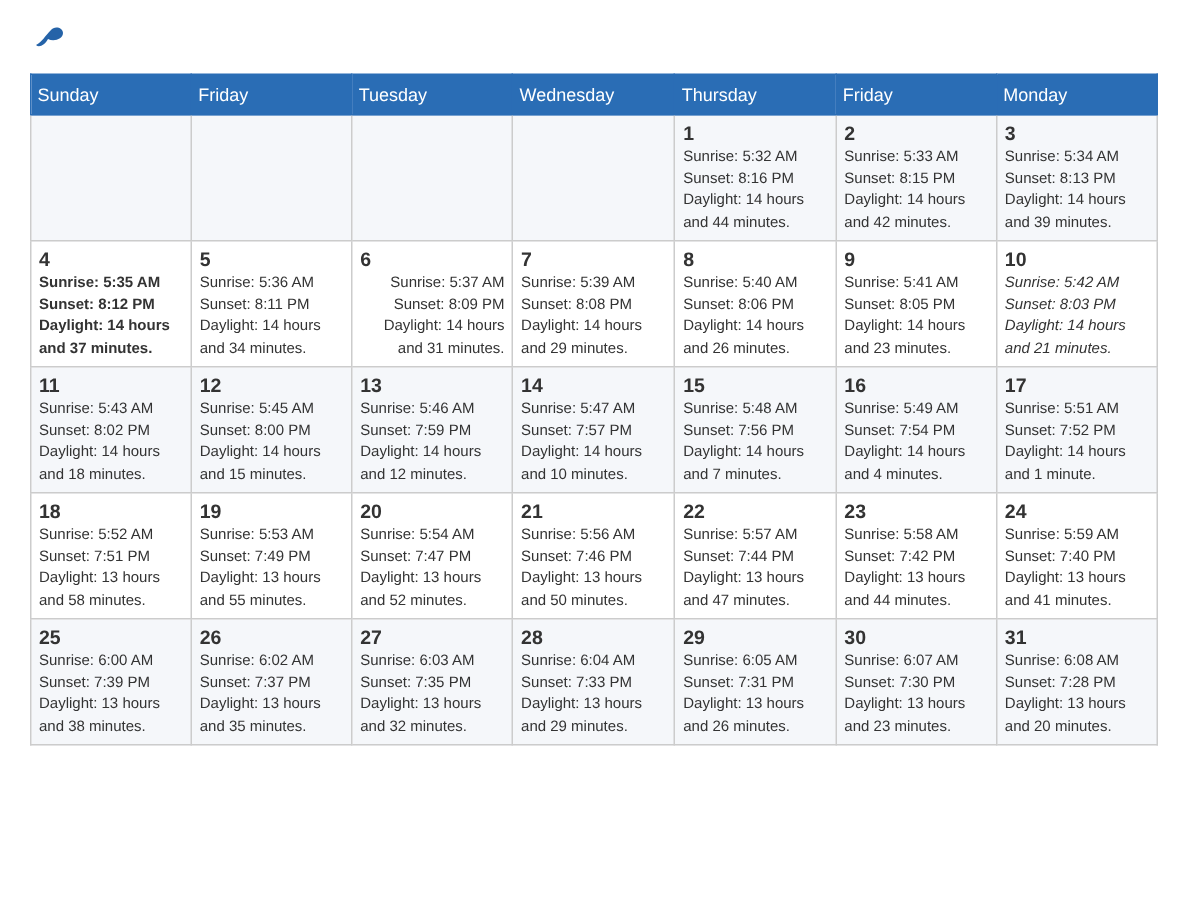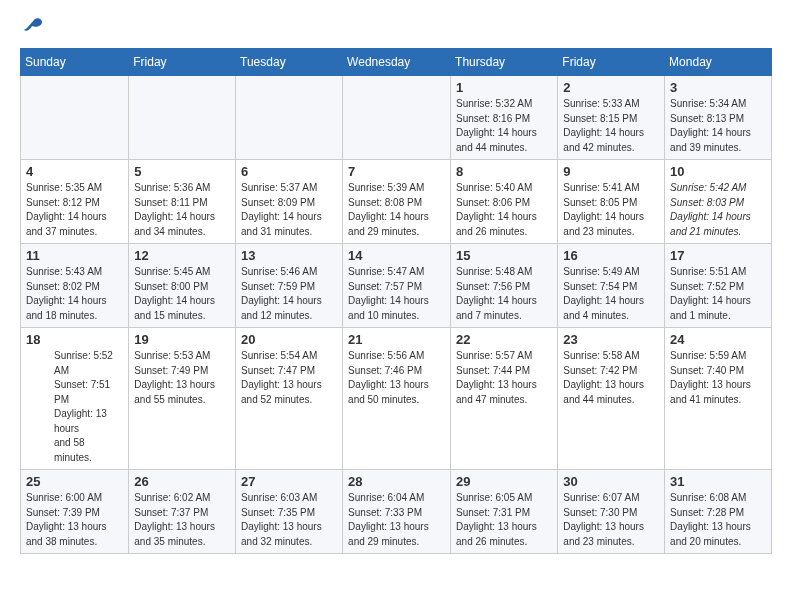--- a/index.html
+++ b/index.html
@@ -153,35 +153,35 @@
           <span class="day-number">3</span>
           <div class="day-info" style="white-space: pre-line;">Sunrise: 5:34 AM
 Sunset: 8:13 PM
 Daylight: 14 hours
 and 39 minutes.</div>
         </td>
       </tr>
       <tr>
         <td>
           <span class="day-number">4</span>
-          <div class="day-info" style="white-space: pre-line;">Sunrise: 5:35 AM
+          <div class="day-info" style="white-space: pre-line; font-weight: bold;">Sunrise: 5:35 AM
 Sunset: 8:12 PM
 Daylight: 14 hours
 and 37 minutes.</div>
         </td>
         <td>
           <span class="day-number">5</span>
           <div class="day-info" style="white-space: pre-line;">Sunrise: 5:36 AM
 Sunset: 8:11 PM
 Daylight: 14 hours
 and 34 minutes.</div>
         </td>
         <td>
           <span class="day-number">6</span>
-          <div class="day-info" style="white-space: pre-line;">Sunrise: 5:37 AM
+          <div class="day-info" style="white-space: pre-line; text-align: right;">Sunrise: 5:37 AM
 Sunset: 8:09 PM
 Daylight: 14 hours
 and 31 minutes.</div>
         </td>
         <td>
           <span class="day-number">7</span>
           <div class="day-info" style="white-space: pre-line;">Sunrise: 5:39 AM
 Sunset: 8:08 PM
 Daylight: 14 hours
 and 29 minutes.</div>
@@ -255,21 +255,21 @@
           <span class="day-number">17</span>
           <div class="day-info" style="white-space: pre-line;">Sunrise: 5:51 AM
 Sunset: 7:52 PM
 Daylight: 14 hours
 and 1 minute.</div>
         </td>
       </tr>
       <tr>
         <td>
           <span class="day-number">18</span>
-          <div class="day-info" style="white-space: pre-line; margin-left: 28px;">Sunrise: 5:52 AM
+          <div class="day-info" style="white-space: pre-line;">Sunrise: 5:52 AM
 Sunset: 7:51 PM
 Daylight: 13 hours
 and 58 minutes.</div>
         </td>
         <td>
           <span class="day-number">19</span>
           <div class="day-info" style="white-space: pre-line;">Sunrise: 5:53 AM
 Sunset: 7:49 PM
 Daylight: 13 hours
 and 55 minutes.</div>

